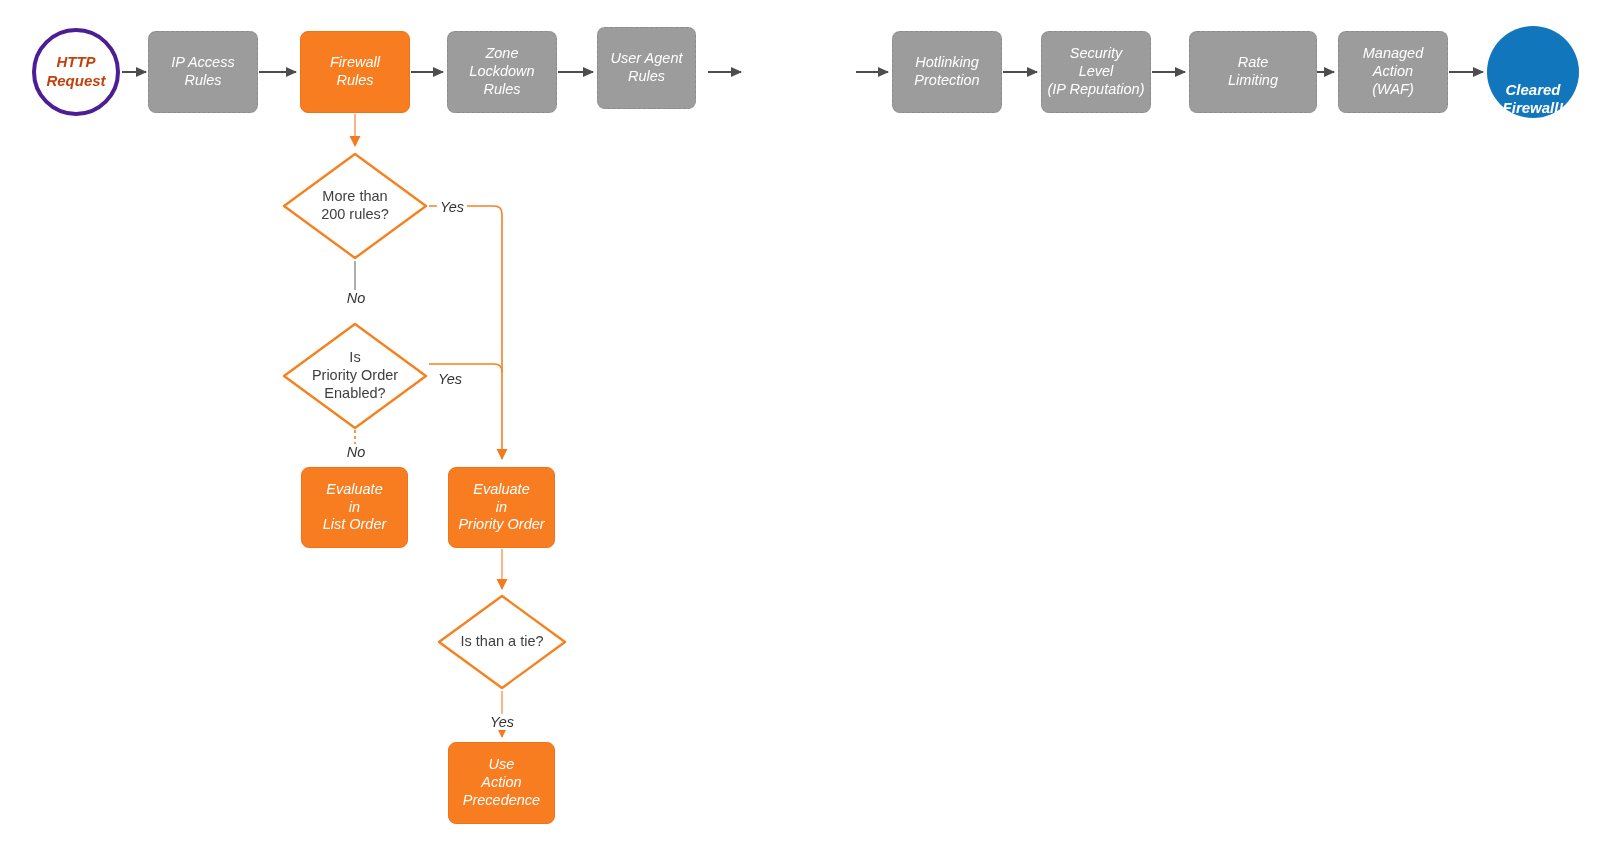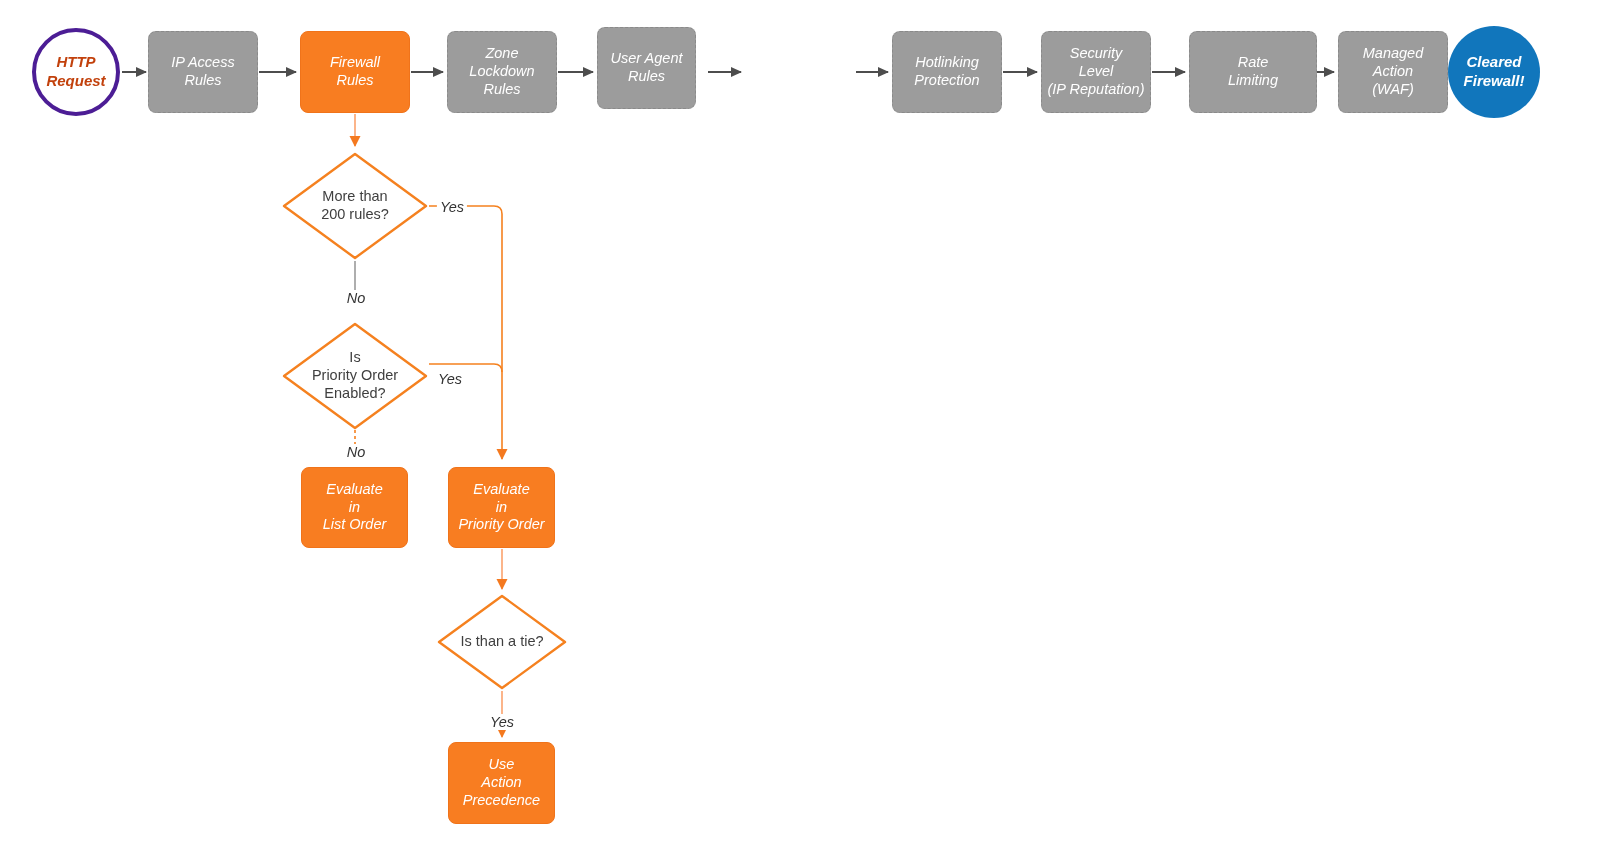--- a/index.html
+++ b/index.html
@@ -117,21 +117,21 @@
     <path class="edge-dashed" d="M355 418 L355 458" marker-end="url(#arrow-orange)"></path>
     <path class="edge-salmon" d="M502 549 L502 589" marker-end="url(#arrow-orange)"></path>
     <path class="edge-salmon" d="M502 691 L502 737" marker-end="url(#arrow-orange)"></path>
   </svg>
 
   <div class="node circle-node start-circle" style="left:32px; top:28px; width:88px; height:88px;">
     <span class="label">HTTP
 Request</span>
   </div>
 
-  <div class="node circle-node end-circle" style="left:1448px; top:26px; width:92px; height:92px;">
+  <div class="node circle-node end-circle" style="left:1487px; top:26px; width:92px; height:92px;align-items:flex-end;">
     <span class="label">Cleared
 Firewall!</span>
   </div>
 
   <div class="node proc-box proc-gray" style="left:148px; top:31px; width:110px; height:82px;">
     <span class="label">IP Access
 Rules</span>
   </div>
   <div class="node proc-box proc-orange" style="left:300px; top:31px; width:110px; height:82px;">
     <span class="label">Firewall

